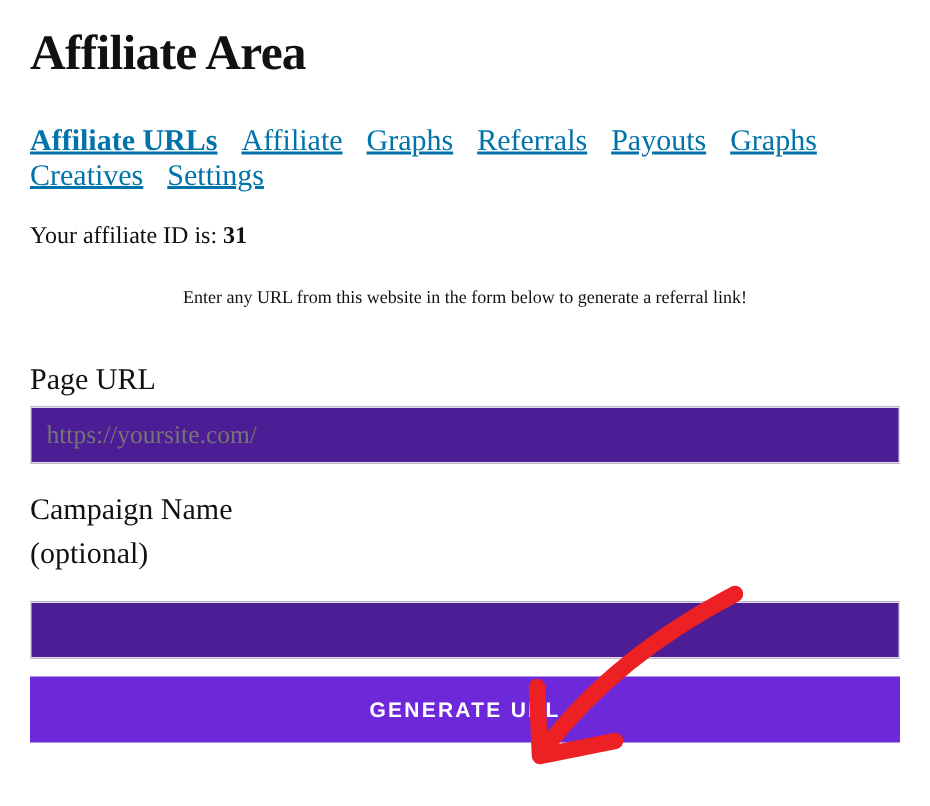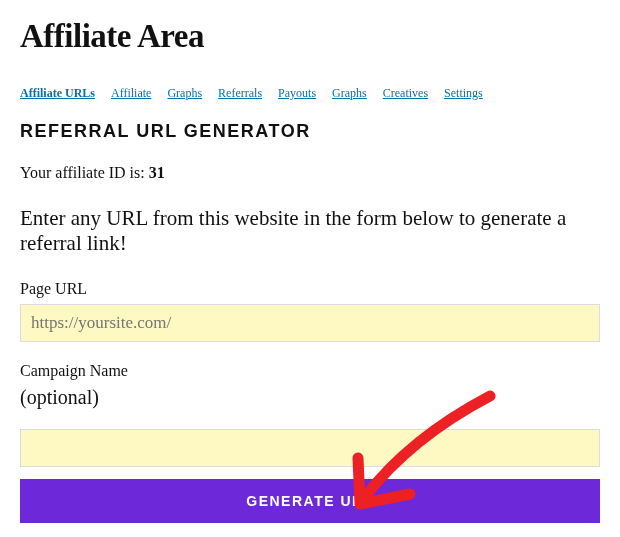--- a/index.html
+++ b/index.html
@@ -17,21 +17,21 @@
       margin-bottom: 28px;
       letter-spacing: -0.5px;
     }
     .tabs {
       margin-bottom: 20px;
     }
     .tab {
       display: inline-block;
       color: #0073aa;
       font-family: Georgia, serif;
-      font-size: 12px;
+      font-size: 20px;
       margin-right: 12px;
       text-decoration: underline;
       cursor: pointer;
     }
     .tab.active {
       font-weight: bold;
     }
     .section-title {
       font-family: -apple-system, BlinkMacSystemFont, 'Segoe UI', Arial, sans-serif;
       font-size: 18px;
@@ -42,40 +42,41 @@
     .info-line {
       font-family: Georgia, serif;
       font-size: 16px;
       margin-bottom: 24px;
     }
     .info-line .val {
       font-weight: bold;
     }
     .instruction {
       font-family: Georgia, serif;
-      font-size: 21px;
-      margin-bottom: 24px;
+      font-size: 12px;
+      margin-bottom: 36px;
+      text-align: center;
     }
     .field-label {
       font-family: Georgia, serif;
-      font-size: 16px;
+      font-size: 20px;
       margin-bottom: 6px;
     }
     .field-sub {
       font-family: Georgia, serif;
       font-size: 20px;
       margin-bottom: 20px;
     }
     .text-input {
       width: 100%;
       font-family: Georgia, serif;
       font-size: 17px;
       padding: 8px 10px;
       border: 1px solid #ddd;
-      background: #fef9c3;
+      background: #4c1d95;
       color: #888;
       margin-bottom: 20px;
     }
     .text-input.empty {
       height: 38px;
       margin-bottom: 12px;
     }
     .generate-btn {
       width: 100%;
       background: #6d28d9;
@@ -106,21 +107,20 @@
     <a class="tab active">Affiliate URLs</a>
     <a class="tab">Affiliate</a>
     <a class="tab">Graphs</a>
     <a class="tab">Referrals</a>
     <a class="tab">Payouts</a>
     <a class="tab">Graphs</a>
     <a class="tab">Creatives</a>
     <a class="tab">Settings</a>
   </div>
 
-  <h2 class="section-title">REFERRAL URL GENERATOR</h2>
 
   <p class="info-line">
     <span>Your affiliate ID is: </span><span class="val">31</span>
   </p>
 
 
   <p class="instruction">Enter any URL from this website in the form below to generate a referral link!</p>
 
   <div class="field-label">Page URL</div>
   <input type="text" class="text-input" placeholder="https://yoursite.com/" style="">

